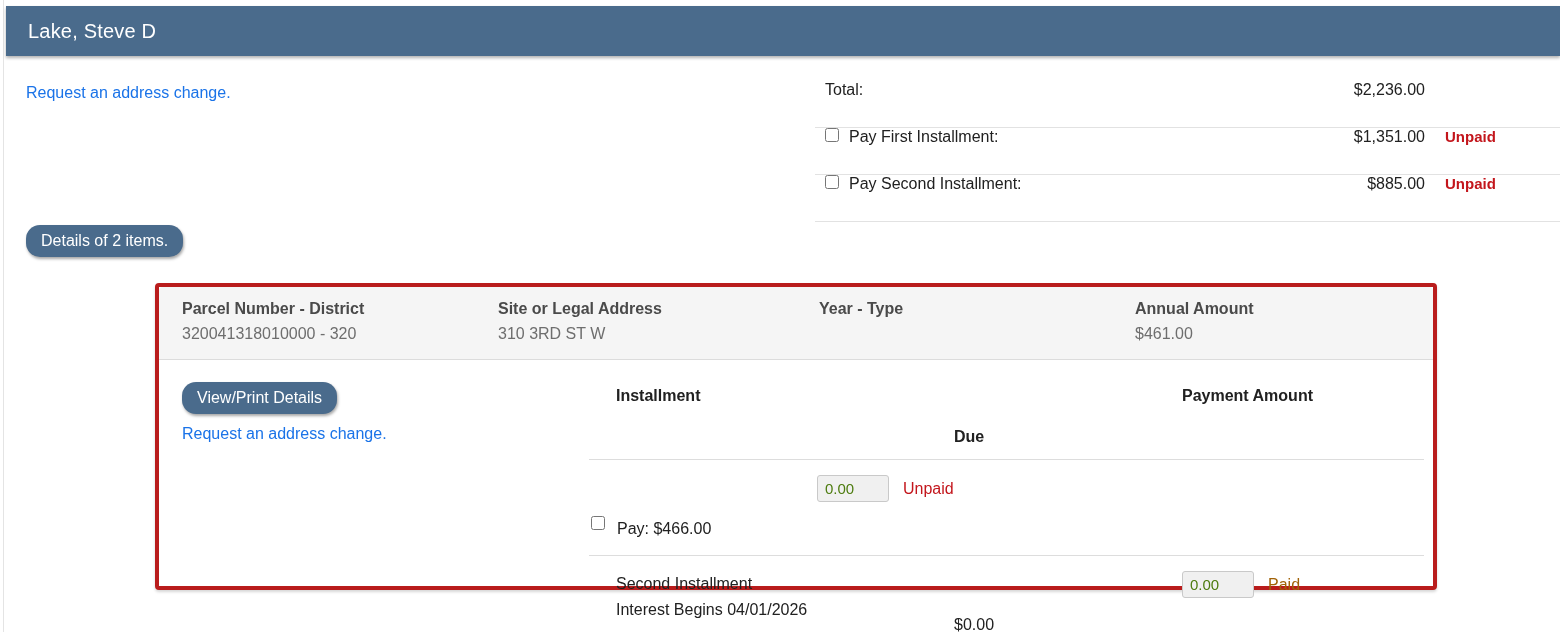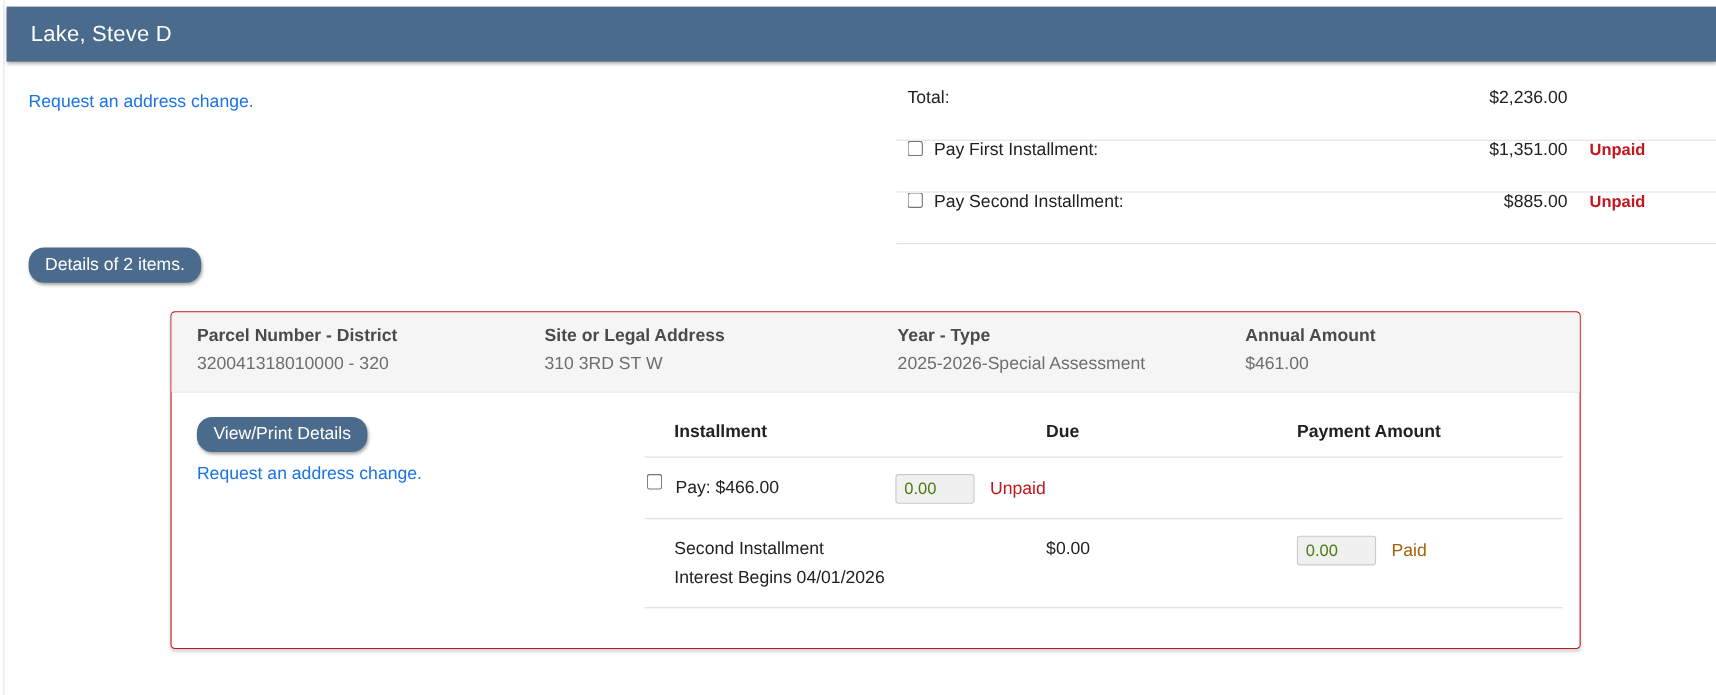--- a/index.html
+++ b/index.html
@@ -41,42 +41,42 @@
   .btn {
     background:#4a6b8c; color:#fff; border:none; border-radius:14px;
     font-family:inherit; font-size:16px; padding:7px 15px;
     box-shadow:1px 2px 3px rgba(0,0,0,0.35); cursor:pointer;
   }
   .details-btn { position:absolute; left:26px; top:225px; }
 
   
   .card {
     position:absolute; left:155px; top:283px; width:1282px; height:307px;
-    border:1px solid #b91c1c; border-radius:4px; background:#fff;
+    border:4px solid #b91c1c; border-radius:4px; background:#fff;
     box-shadow:0 2px 3px rgba(0,0,0,0.16);
   }
   .card-header {
     background:#f5f5f5; border-bottom:1px solid #dcdcdc;
     border-radius:4px 4px 0 0;
     display:flex; padding:13px 0 16px 23px;
   }
   .ch-col1 { width:316px; } .ch-col2 { width:321px; } .ch-col3 { width:316px; } .ch-col4 { flex:1; }
   .ch-label { font-weight:bold; font-size:16px; color:#4a4a4a; }
   .ch-value { font-size:16px; color:#6e6e6e; margin-top:7px; }
 
   .card-body { position:relative; height:235px; }
   .vp-btn { position:absolute; left:23px; top:22px; }
   .addr-link-card { position:absolute; left:23px; top:65px; }
 
   
   .inst-table { position:absolute; left:430px; top:25px; width:835px; font-size:16px; }
   .it-head { display:flex; font-weight:bold; padding:2px 0 13px; border-bottom:1px solid #ddd; }
   .it-row  { display:flex; padding:15px 0 13px; border-bottom:1px solid #ddd; }
   .cell-1 { width:338px; margin-left:27px; }
-  .cell-2 { width:228px; }
+  .cell-2 { width:228px;margin-top:41px; }
   .cell-3 { flex:1; }
   .it-line { line-height:26px; }
   .due-line { display:flex; line-height:26px; }
   .due-line input[type=checkbox] { width:14px; height:14px; margin:0 12px 0 2px; cursor:pointer; }
   .pay-cell { display:flex; align-items:flex-start; }
   .pay-input {
     width:72px; height:27px; background:#f0f0f0;
     border:1px solid #c9c9c9; border-radius:3px; padding:0 7px;
     font-family:inherit; font-size:15px; color:#4d7c0f;
   }
@@ -120,21 +120,20 @@
     <div class="ch-col1">
       <div class="ch-label">Parcel Number - District</div>
       <div class="ch-value">320041318010000 - 320</div>
     </div>
     <div class="ch-col2">
       <div class="ch-label">Site or Legal Address</div>
       <div class="ch-value">310 3RD ST W</div>
     </div>
     <div class="ch-col3">
       <div class="ch-label">Year - Type</div>
-      <div class="ch-value">2025-2026-Special Assessment</div>
     </div>
     <div class="ch-col4">
       <div class="ch-label">Annual Amount</div>
       <div class="ch-value">$461.00</div>
     </div>
   </div>
 
   <div class="card-body">
     <button class="btn vp-btn">View/Print Details</button>
     <a class="link addr-link-card">Request an address change.</a>

